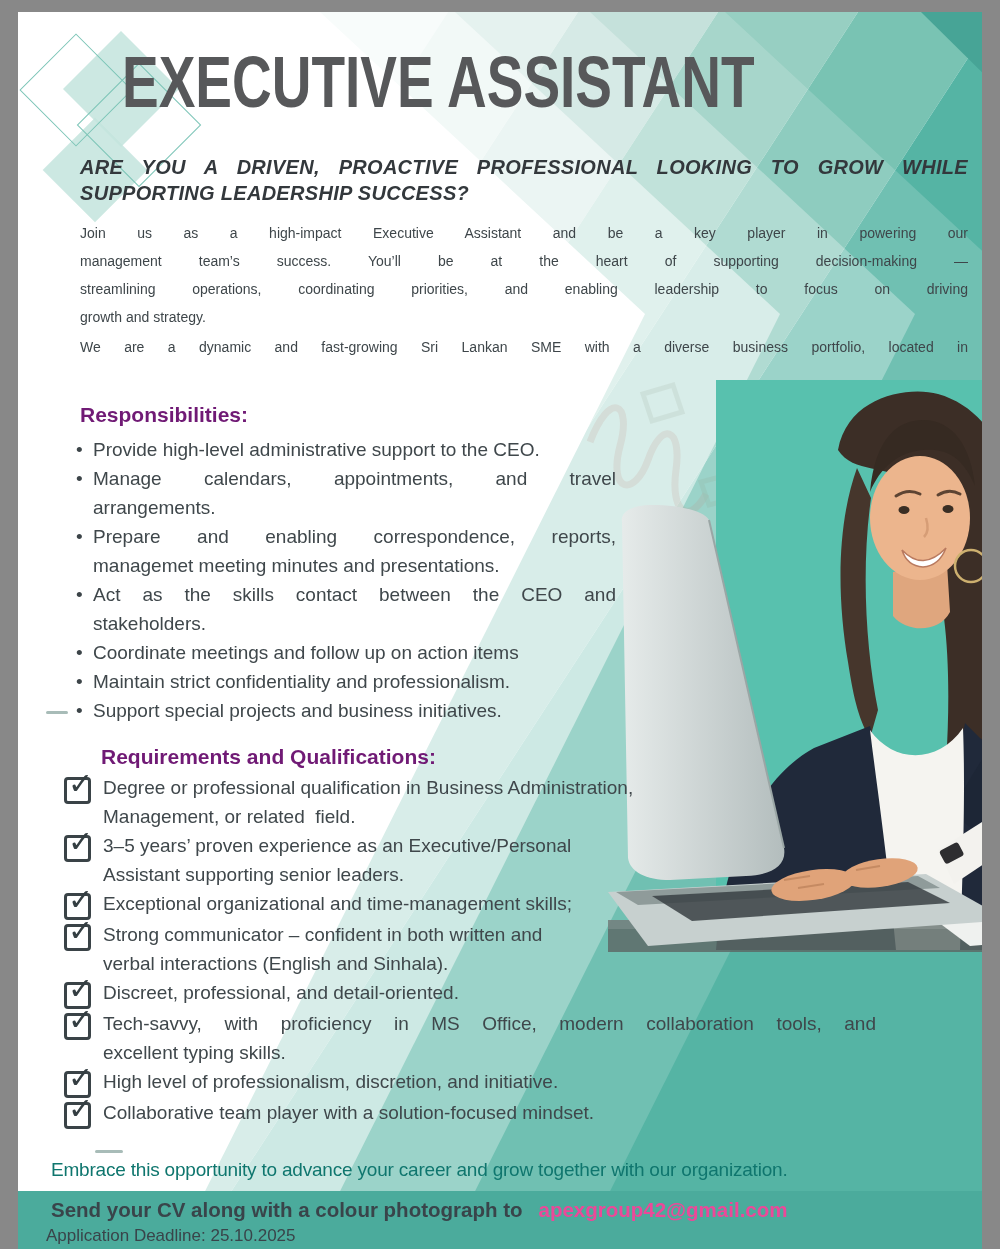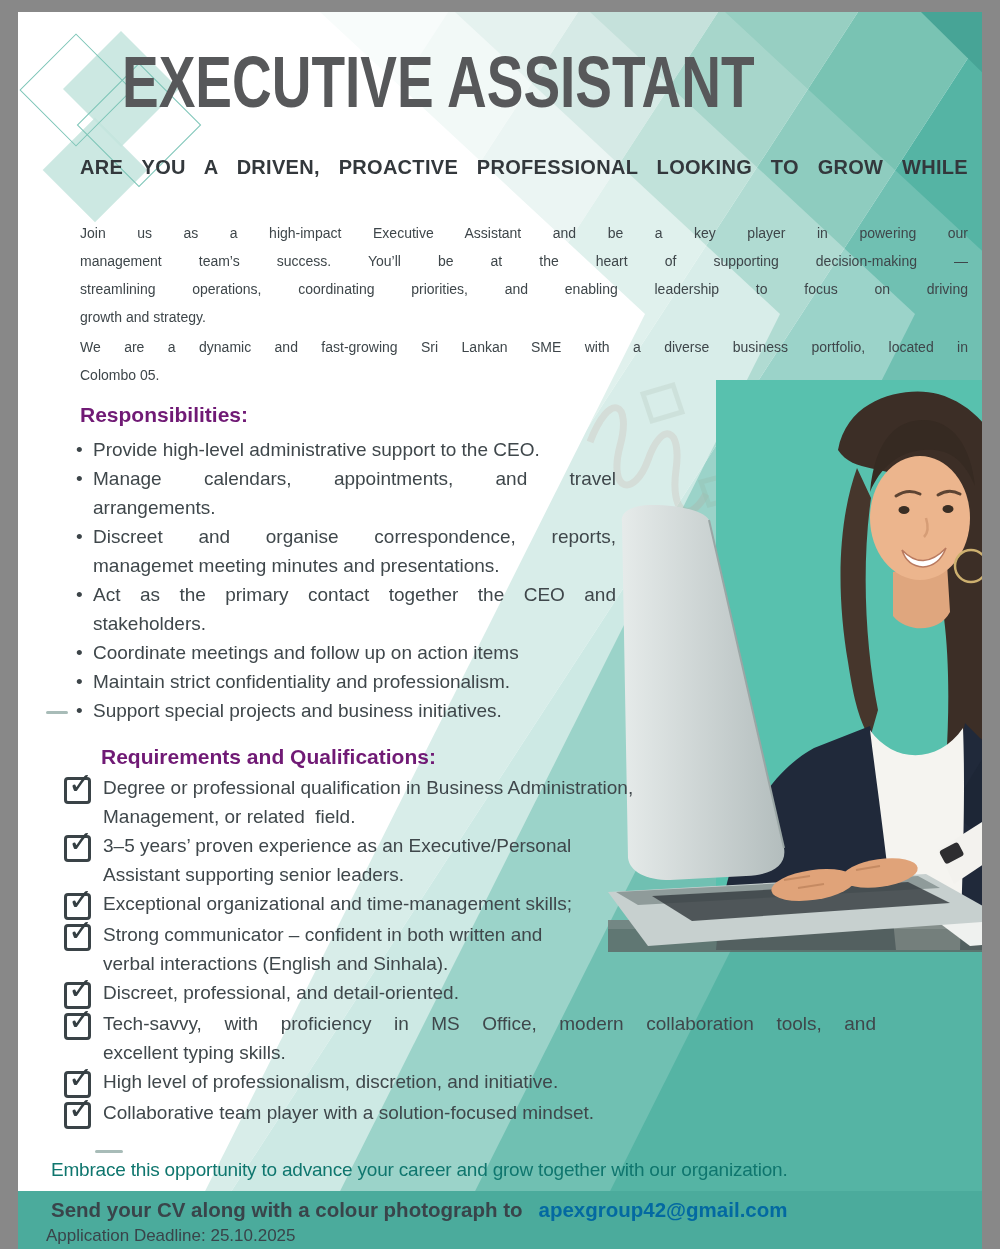--- a/index.html
+++ b/index.html
@@ -13,21 +13,21 @@
   .photo-svg{position:absolute;left:590px;top:368px;}
 
   .title{
     position:absolute;left:104px;top:28px;
     font-size:55px;font-weight:bold;color:#57585a;
     white-space:nowrap;letter-spacing:0px;
     transform:scaleY(1.32);transform-origin:0 0;
   }
   .hook{
     position:absolute;left:62px;top:142px;width:888px;
-    font-size:20px;font-weight:bold;color:#33383c;line-height:26px;letter-spacing:.3px;
+    font-size:20px;font-weight:bold;color:#33383c;line-height:26px;letter-spacing:.3px;font-style:italic;
   }
   .para{position:absolute;left:62px;width:888px;font-size:14px;line-height:28px;color:#3e464a;}
   .intro1{top:207px;}
   .intro2{top:321px;}
   .line{white-space:pre-wrap;}
   .line.j{text-align:justify;text-align-last:justify;}
   .sec-head{position:absolute;font-weight:bold;font-size:21px;color:#701a75;}
   .resp-head{left:62px;top:391px;}
   .req-head{left:83px;top:733px;}
   .list{position:absolute;}
@@ -43,21 +43,21 @@
     position:absolute;left:1px;top:-11px;font-size:30px;font-weight:bold;
     color:#343e42;line-height:1;font-family:"DejaVu Sans",sans-serif;
   }
   .lines{flex:1;}
   .closing{
     position:absolute;left:33px;top:1147px;font-size:19px;color:#0f766e;
     white-space:nowrap;letter-spacing:-.2px;
   }
   .footer-band{position:absolute;left:0;top:1179px;width:1000px;height:70px;background:#4bab9c;}
   .f1{position:absolute;left:33px;top:1186px;font-size:20.5px;font-weight:bold;color:#39444a;white-space:nowrap;}
-  .f1 .email{color:#0369a1;margin-left:16px;text-align:center;}
+  .f1 .email{color:#ec4899;margin-left:16px;text-align:center;}
   .f2{position:absolute;left:28px;top:1214px;font-size:17px;font-weight:normal;color:#39444a;white-space:nowrap;}
   .strip{position:absolute;left:340px;top:1243px;width:660px;height:6px;background:#3b9a8c;}
 
   .diamond{position:absolute;}
   .d-fill{background:#c3e4dd;opacity:.85;}
   .d-out{border:1.5px solid #7cc5b7;box-sizing:border-box;}
   .rot{transform:rotate(45deg);}
 
   .stray{position:absolute;background:#a8bcb8;border-radius:2px;}
 </style>
@@ -144,59 +144,59 @@
     <rect x="333" y="466" width="21" height="15" rx="3" fill="#2e2e30" transform="rotate(-28 343 473)"></rect>
 
     <path d="M14 142 C 12 132 24 125 44 125 C 72 125 96 131 101 140 L 176 468 C 179 485 164 495 138 496 L 62 500 C 38 500 22 492 20 478 Z" fill="url(#lidG)"></path>
     <path d="M101 140 L 176 468" stroke="#9aa6a5" stroke-width="2" fill="none"></path>
   </svg>
 
   <div class="title">EXECUTIVE ASSISTANT</div>
 
   <div class="hook">
       <div class="line j">ARE YOU A DRIVEN, PROACTIVE PROFESSIONAL LOOKING TO GROW WHILE</div>
+      <div class="line">SUPPORTING LEADERSHIP SUCCESS?</div>
     </div>
 
   <div class="para intro1">
       <div class="line j">Join us as a high-impact Executive Assistant and be a key player in powering our</div>
       <div class="line j">management team’s success. You’ll be at the heart of supporting decision-making —</div>
       <div class="line j">streamlining operations, coordinating priorities, and enabling leadership to focus on driving</div>
       <div class="line">growth and strategy.</div>
     </div>
   <div class="para intro2">
       <div class="line j">We are a dynamic and fast-growing Sri Lankan SME with a diverse business portfolio, located in</div>
-      <div class="line">Colombo 05.</div>
     </div>
 
   <div class="sec-head resp-head">Responsibilities:</div>
   <div class="list resp">
       <div class="row">
         <span class="blt"><span>•</span></span>
         <div class="lines">
           <div class="line">Provide high-level administrative support to the CEO.</div>
         </div>
       </div>
       <div class="row">
         <span class="blt"><span>•</span></span>
         <div class="lines">
           <div class="line j">Manage calendars, appointments, and travel</div>
           <div class="line">arrangements.</div>
         </div>
       </div>
       <div class="row">
         <span class="blt"><span>•</span></span>
         <div class="lines">
-          <div class="line j">Discreet and organise correspondence, reports,</div>
+          <div class="line j">Prepare and enabling correspondence, reports,</div>
           <div class="line">managemet meeting minutes and presentations.</div>
         </div>
       </div>
       <div class="row">
         <span class="blt"><span>•</span></span>
         <div class="lines">
-          <div class="line j">Act as the primary contact together the CEO and</div>
+          <div class="line j">Act as the skills contact between the CEO and</div>
           <div class="line">stakeholders.</div>
         </div>
       </div>
       <div class="row">
         <span class="blt"><span>•</span></span>
         <div class="lines">
           <div class="line">Coordinate meetings and follow up on action items</div>
         </div>
       </div>
       <div class="row">

